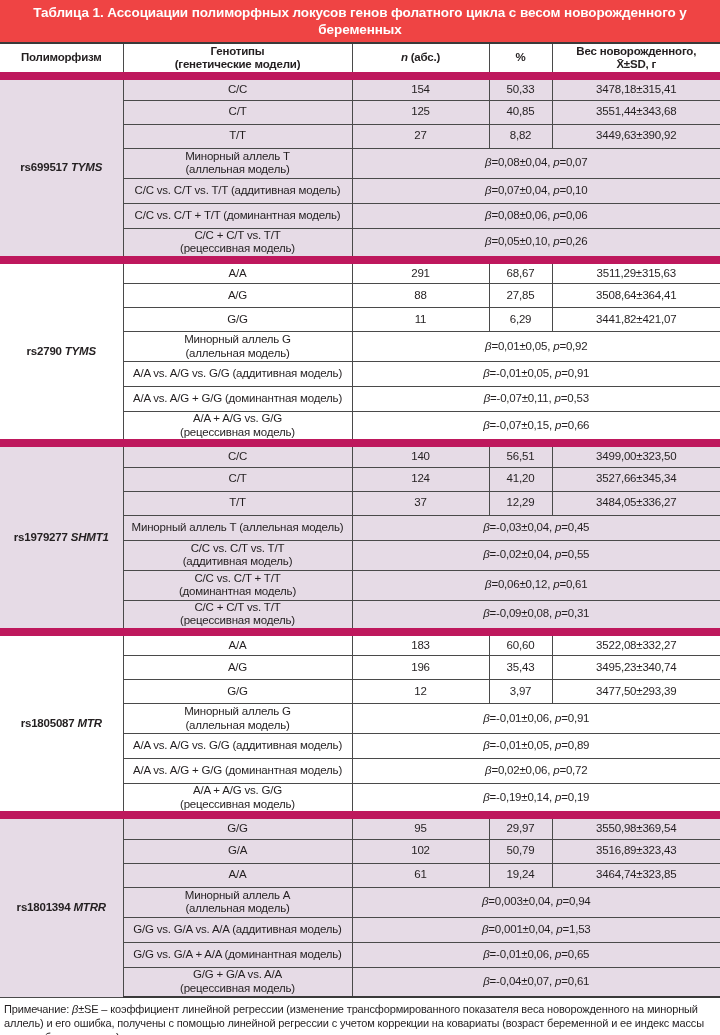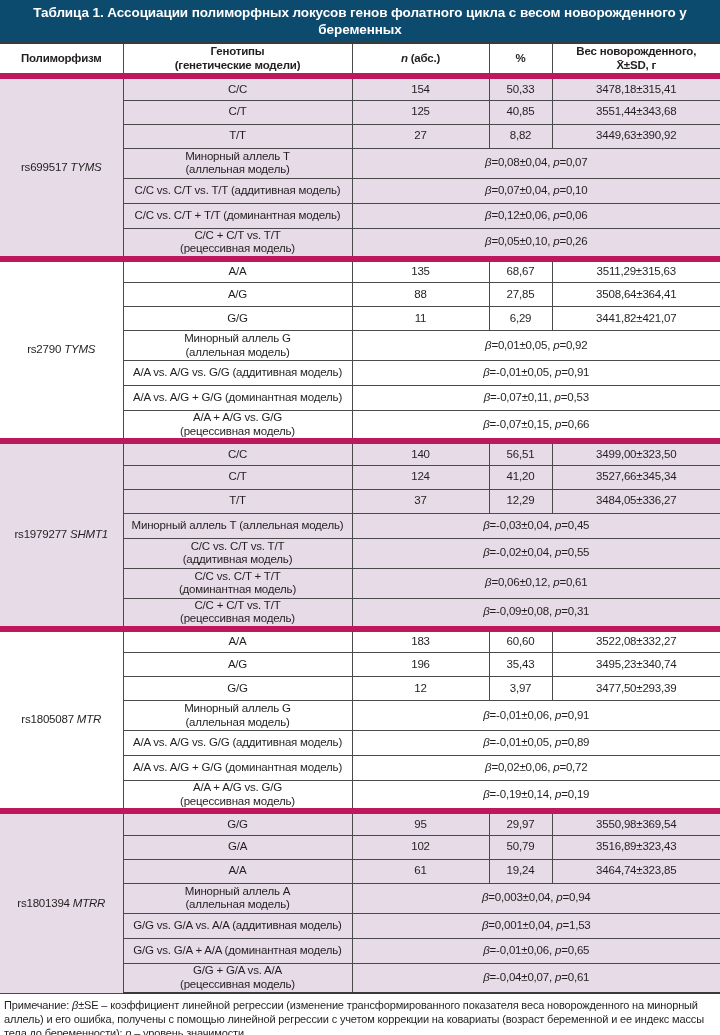--- a/index.html
+++ b/index.html
@@ -1,41 +1,41 @@
 <!DOCTYPE html>
 <html><head>
 <meta charset="utf-8">
 <style>
   html, body { margin: 0; padding: 0; background: #ffffff; }
   body { width: 720px; height: 1035px; overflow: hidden; font-family: "Liberation Sans", "DejaVu Sans", sans-serif; color: #231f20; }
   .title-bar {
-    background: #0c4a6e; color: #ffffff; font-weight: bold; font-size: 13.5px;
+    background: #ef4444; color: #ffffff; font-weight: bold; font-size: 13.5px;
     text-align: center; line-height: 17px; height: 42px; box-sizing: border-box;
     padding: 4px 20px 0 20px; letter-spacing: -0.1px;
   }
   table { border-collapse: collapse; width: 720px; table-layout: fixed; }
   col.c1 { width: 123px; } col.c2 { width: 229px; } col.c3 { width: 137px; } col.c4 { width: 63px; } col.c5 { width: 168px; }
   th, td {
     border: 1px solid #4a4a4a; text-align: center; vertical-align: middle;
     font-size: 11.5px; line-height: 13.5px; padding: 0 3px; box-sizing: border-box;
     letter-spacing: -0.2px;
   }
   th { font-weight: bold; height: 33px; font-size: 11.5px; background: #ffffff; }
   th:first-child, td:first-child { border-left: none; text-align: center; }
   th:last-child, td:last-child { border-right: none; }
   thead tr th { border-top: 2px solid #3a3a3a; border-bottom: 2px solid #3a3a3a; }
   tbody.block td { }
   tbody.block.shaded td { background: #e6dbe6; }
   tbody.block.white td { background: #ffffff; }
   tbody.block tr:last-child td { border-bottom: 2px solid #3a3a3a; }
-  tbody.block tr:first-child td { border-top: 6px solid #be185d; }
+  tbody.block tr:first-child td { border-top: 8px solid #be185d; }
   tr.gt td { height: 24px; }
   tr.m1 td { height: 25px; margin-left: 24px; }
   tr.m2 td { height: 30px; }
-  td.snp { text-align: center; }
+  td.snp { text-align: center; font-weight: bold; }
   .it { font-style: italic; }
   .note { font-size: 11px; line-height: 14px; padding: 4px 4px 0 4px; letter-spacing: -0.15px; }
 </style>
 </head>
 <body>
 
 <div class="title-bar">Таблица 1. Ассоциации полиморфных локусов генов фолатного цикла с весом новорожденного у беременных</div>
 
 <table>
   <colgroup>
@@ -77,32 +77,32 @@
       <tr class="m2">
         <td><span>Минорный аллель T</span><br><span>(аллельная модель)</span></td>
         <td colspan="3"><span class="it">β</span><span>=0,08±0,04, </span><span class="it">p</span><span>=0,07</span></td>
       </tr>
       <tr class="m1">
         <td><span>C/C vs. C/T vs. T/T (аддитивная модель)</span></td>
         <td colspan="3"><span class="it">β</span><span>=0,07±0,04, </span><span class="it">p</span><span>=0,10</span></td>
       </tr>
       <tr class="m1">
         <td><span>C/C vs. C/T + T/T (доминантная модель)</span></td>
-        <td colspan="3"><span class="it">β</span><span>=0,12±0,06, </span><span class="it">p</span><span>=0,06</span></td>
+        <td colspan="3"><span class="it">β</span><span>=0,08±0,06, </span><span class="it">p</span><span>=0,06</span></td>
       </tr>
       <tr class="m2">
         <td><span>C/C + C/T vs. T/T</span><br><span>(рецессивная модель)</span></td>
         <td colspan="3"><span class="it">β</span><span>=0,05±0,10, </span><span class="it">p</span><span>=0,26</span></td>
       </tr>
     </tbody>
     <tbody class="block white">
       <tr class="gt">
         <td class="snp" rowspan="7"><span>rs2790 </span><span class="it">TYMS</span></td>
         <td>A/A</td>
-        <td>135</td>
+        <td>291</td>
         <td>68,67</td>
         <td>3511,29±315,63</td>
       </tr>
       <tr class="gt">
         <td>A/G</td>
         <td>88</td>
         <td>27,85</td>
         <td>3508,64±364,41</td>
       </tr>
       <tr class="gt">

